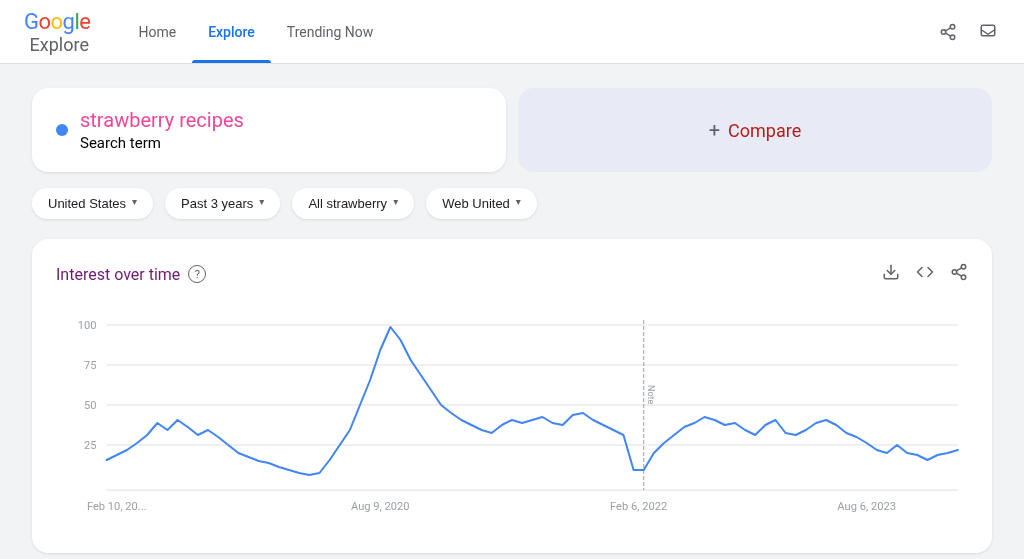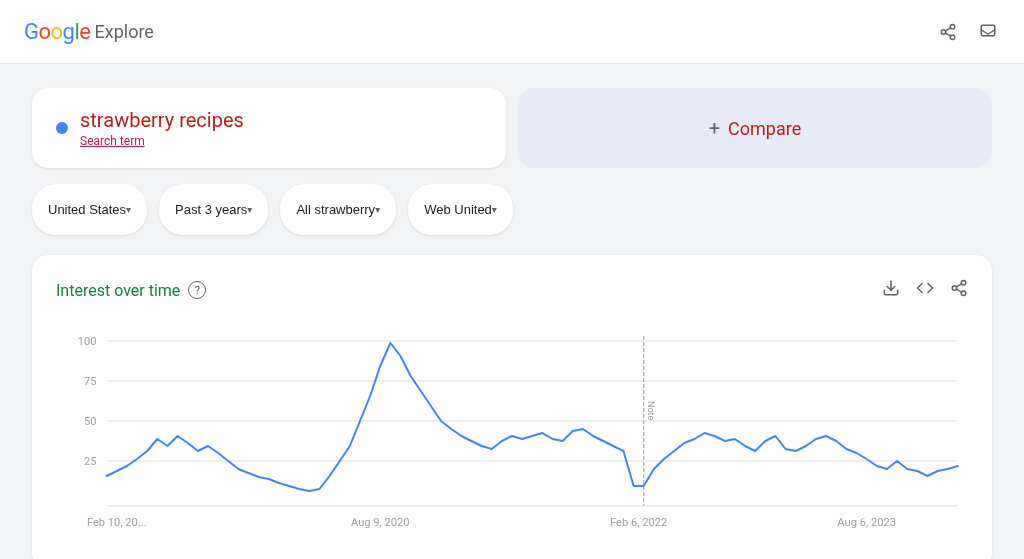--- a/index.html
+++ b/index.html
@@ -17,20 +17,21 @@
       align-items: center;
       padding: 0 24px;
       height: 64px;
       border-bottom: 1px solid #e0e0e0;
       position: relative;
     }
     .logo-area {
       display: flex;
       align-items: center;
       margin-right: 32px;
+      flex-direction: column;
     }
     .logo-google {
       font-size: 22px;
       font-weight: 400;
       letter-spacing: -0.5px;
     }
     .logo-google .g-blue { color: #4285F4; }
     .logo-google .g-red { color: #EA4335; }
     .logo-google .g-yellow { color: #FBBC05; }
     .logo-google .g-green { color: #34A853; }
@@ -112,28 +113,27 @@
     .search-dot {
       width: 12px;
       height: 12px;
       background: #4285F4;
       border-radius: 50%;
       flex-shrink: 0;
     }
     .search-text-area { flex: 1; }
     .search-term {
       font-size: 20px;
-      color: #b91c1c;
+      color: #ec4899;
       font-weight: 400;
     }
     .search-type {
-      font-size: 12px;
-      color: #be185d;
+      font-size: 15px;
+      color: #000000;
       margin-top: 2px;
-      text-decoration: underline;
     }
     .compare-card {
       background: #e8eaf6;
       border-radius: 16px;
       padding: 20px 24px;
       flex: 1;
       display: flex;
       align-items: center;
       justify-content: center;
       cursor: pointer;
@@ -152,26 +152,27 @@
     
     .filters {
       display: flex;
       gap: 12px;
       margin-bottom: 20px;
     }
     .filter-btn {
       background: #fff;
       border: none;
       border-radius: 24px;
-      padding: 18px 16px;
+      padding: 8px 16px;
       font-size: 13px;
       color: #202124;
       cursor: pointer;
       display: flex;
-      align-items: center;
+      align-items: flex-start;
+      gap: 6px;
       box-shadow: 0 1px 3px rgba(0,0,0,0.1);
     }
     .filter-arrow {
       font-size: 10px;
       color: #5f6368;
     }
 
     
     .chart-card {
       background: #fff;
@@ -185,21 +186,21 @@
       justify-content: space-between;
       margin-bottom: 20px;
     }
     .chart-title-area {
       display: flex;
       align-items: center;
       gap: 8px;
     }
     .chart-title {
       font-size: 16px;
-      color: #15803d;
+      color: #701a75;
       font-weight: 400;
     }
     .help-icon {
       width: 18px;
       height: 18px;
       border: 1.5px solid #5f6368;
       border-radius: 50%;
       display: flex;
       align-items: center;
       justify-content: center;
@@ -261,20 +262,25 @@
 </head>
 <body>
 
 <header class="header">
   <div class="logo-area">
     <span class="logo-google">
       <span class="g-blue">G</span><span class="g-red">o</span><span class="g-yellow">o</span><span class="g-blue">g</span><span class="g-green">l</span><span class="g-red">e</span>
     </span>
     <span class="logo-trends">Explore</span>
   </div>
+  <nav class="nav">
+    <a class="nav-item">Home</a>
+    <a class="nav-item active">Explore</a>
+    <a class="nav-item">Trending Now</a>
+  </nav>
   <div class="header-actions">
     <div class="header-icon">
       <svg width="18" height="18" viewBox="0 0 24 24" fill="none" stroke="#5f6368" stroke-width="2" stroke-linecap="round" stroke-linejoin="round">
         <circle cx="18" cy="5" r="3"></circle>
           <circle cx="6" cy="12" r="3"></circle>
           <circle cx="18" cy="19" r="3"></circle>
         <line x1="8.59" y1="13.51" x2="15.42" y2="17.49"></line>
           <line x1="15.41" y1="6.51" x2="8.59" y2="10.49"></line>
       </svg>
     </div>

